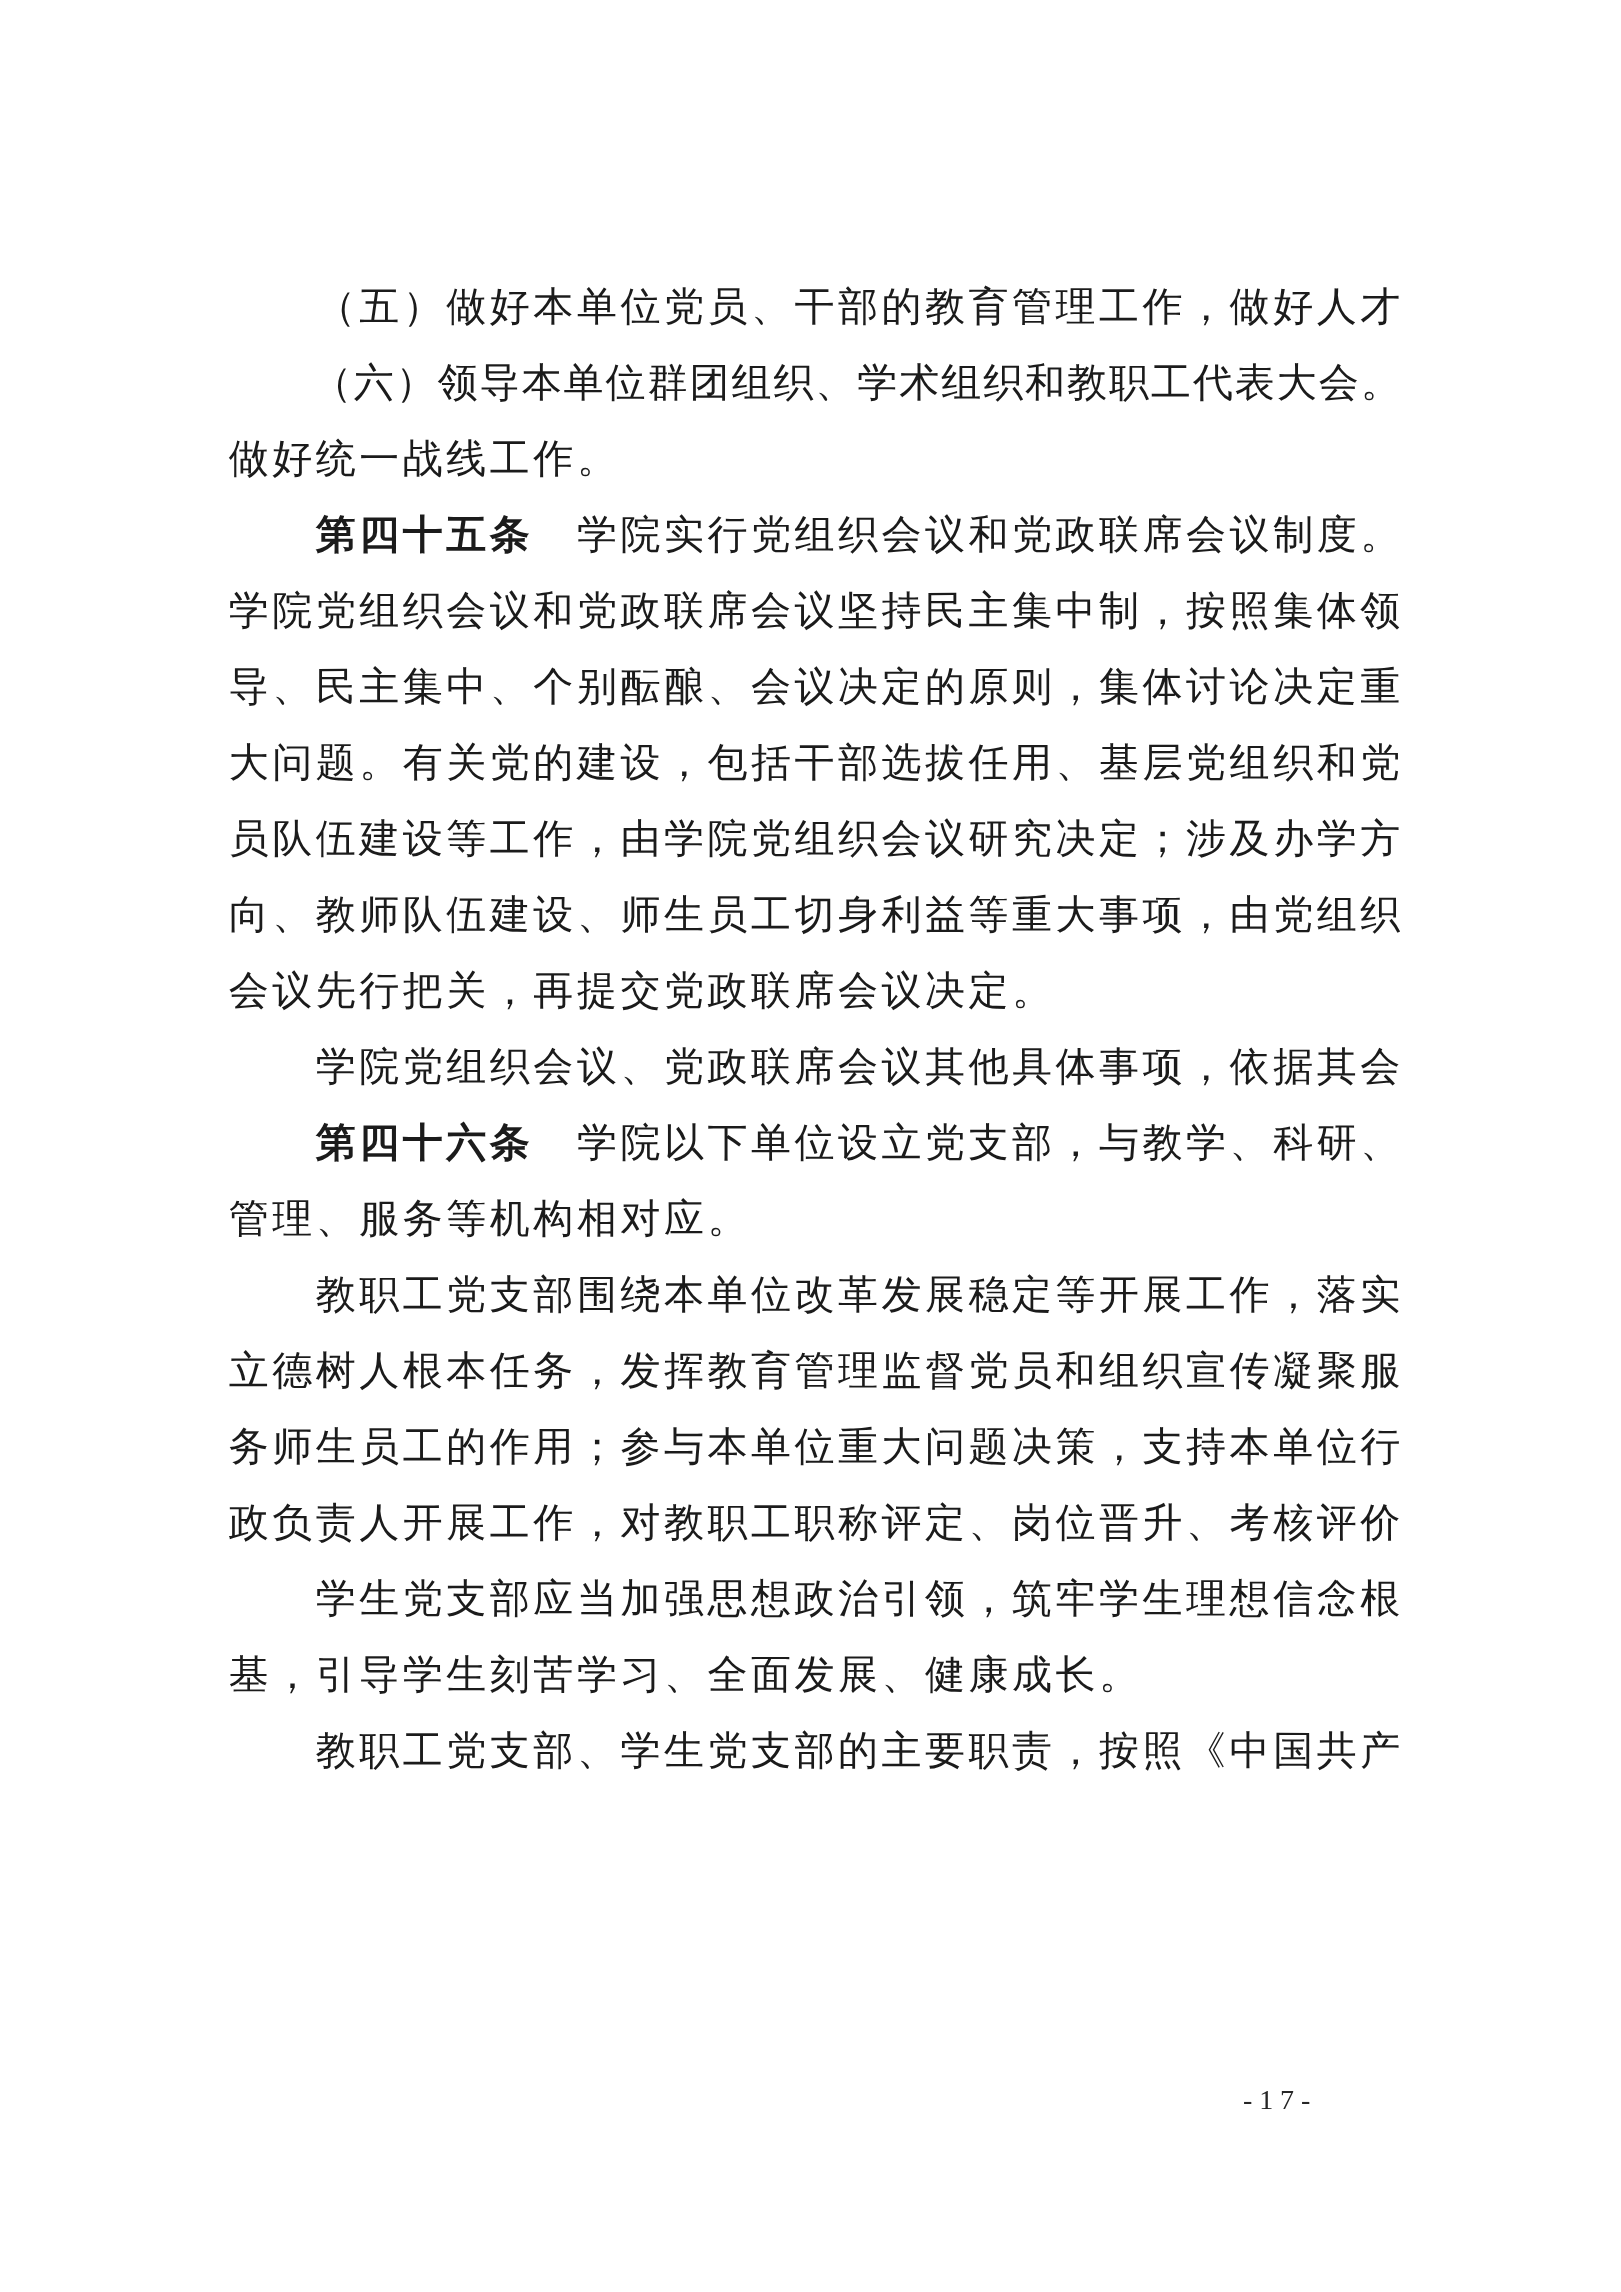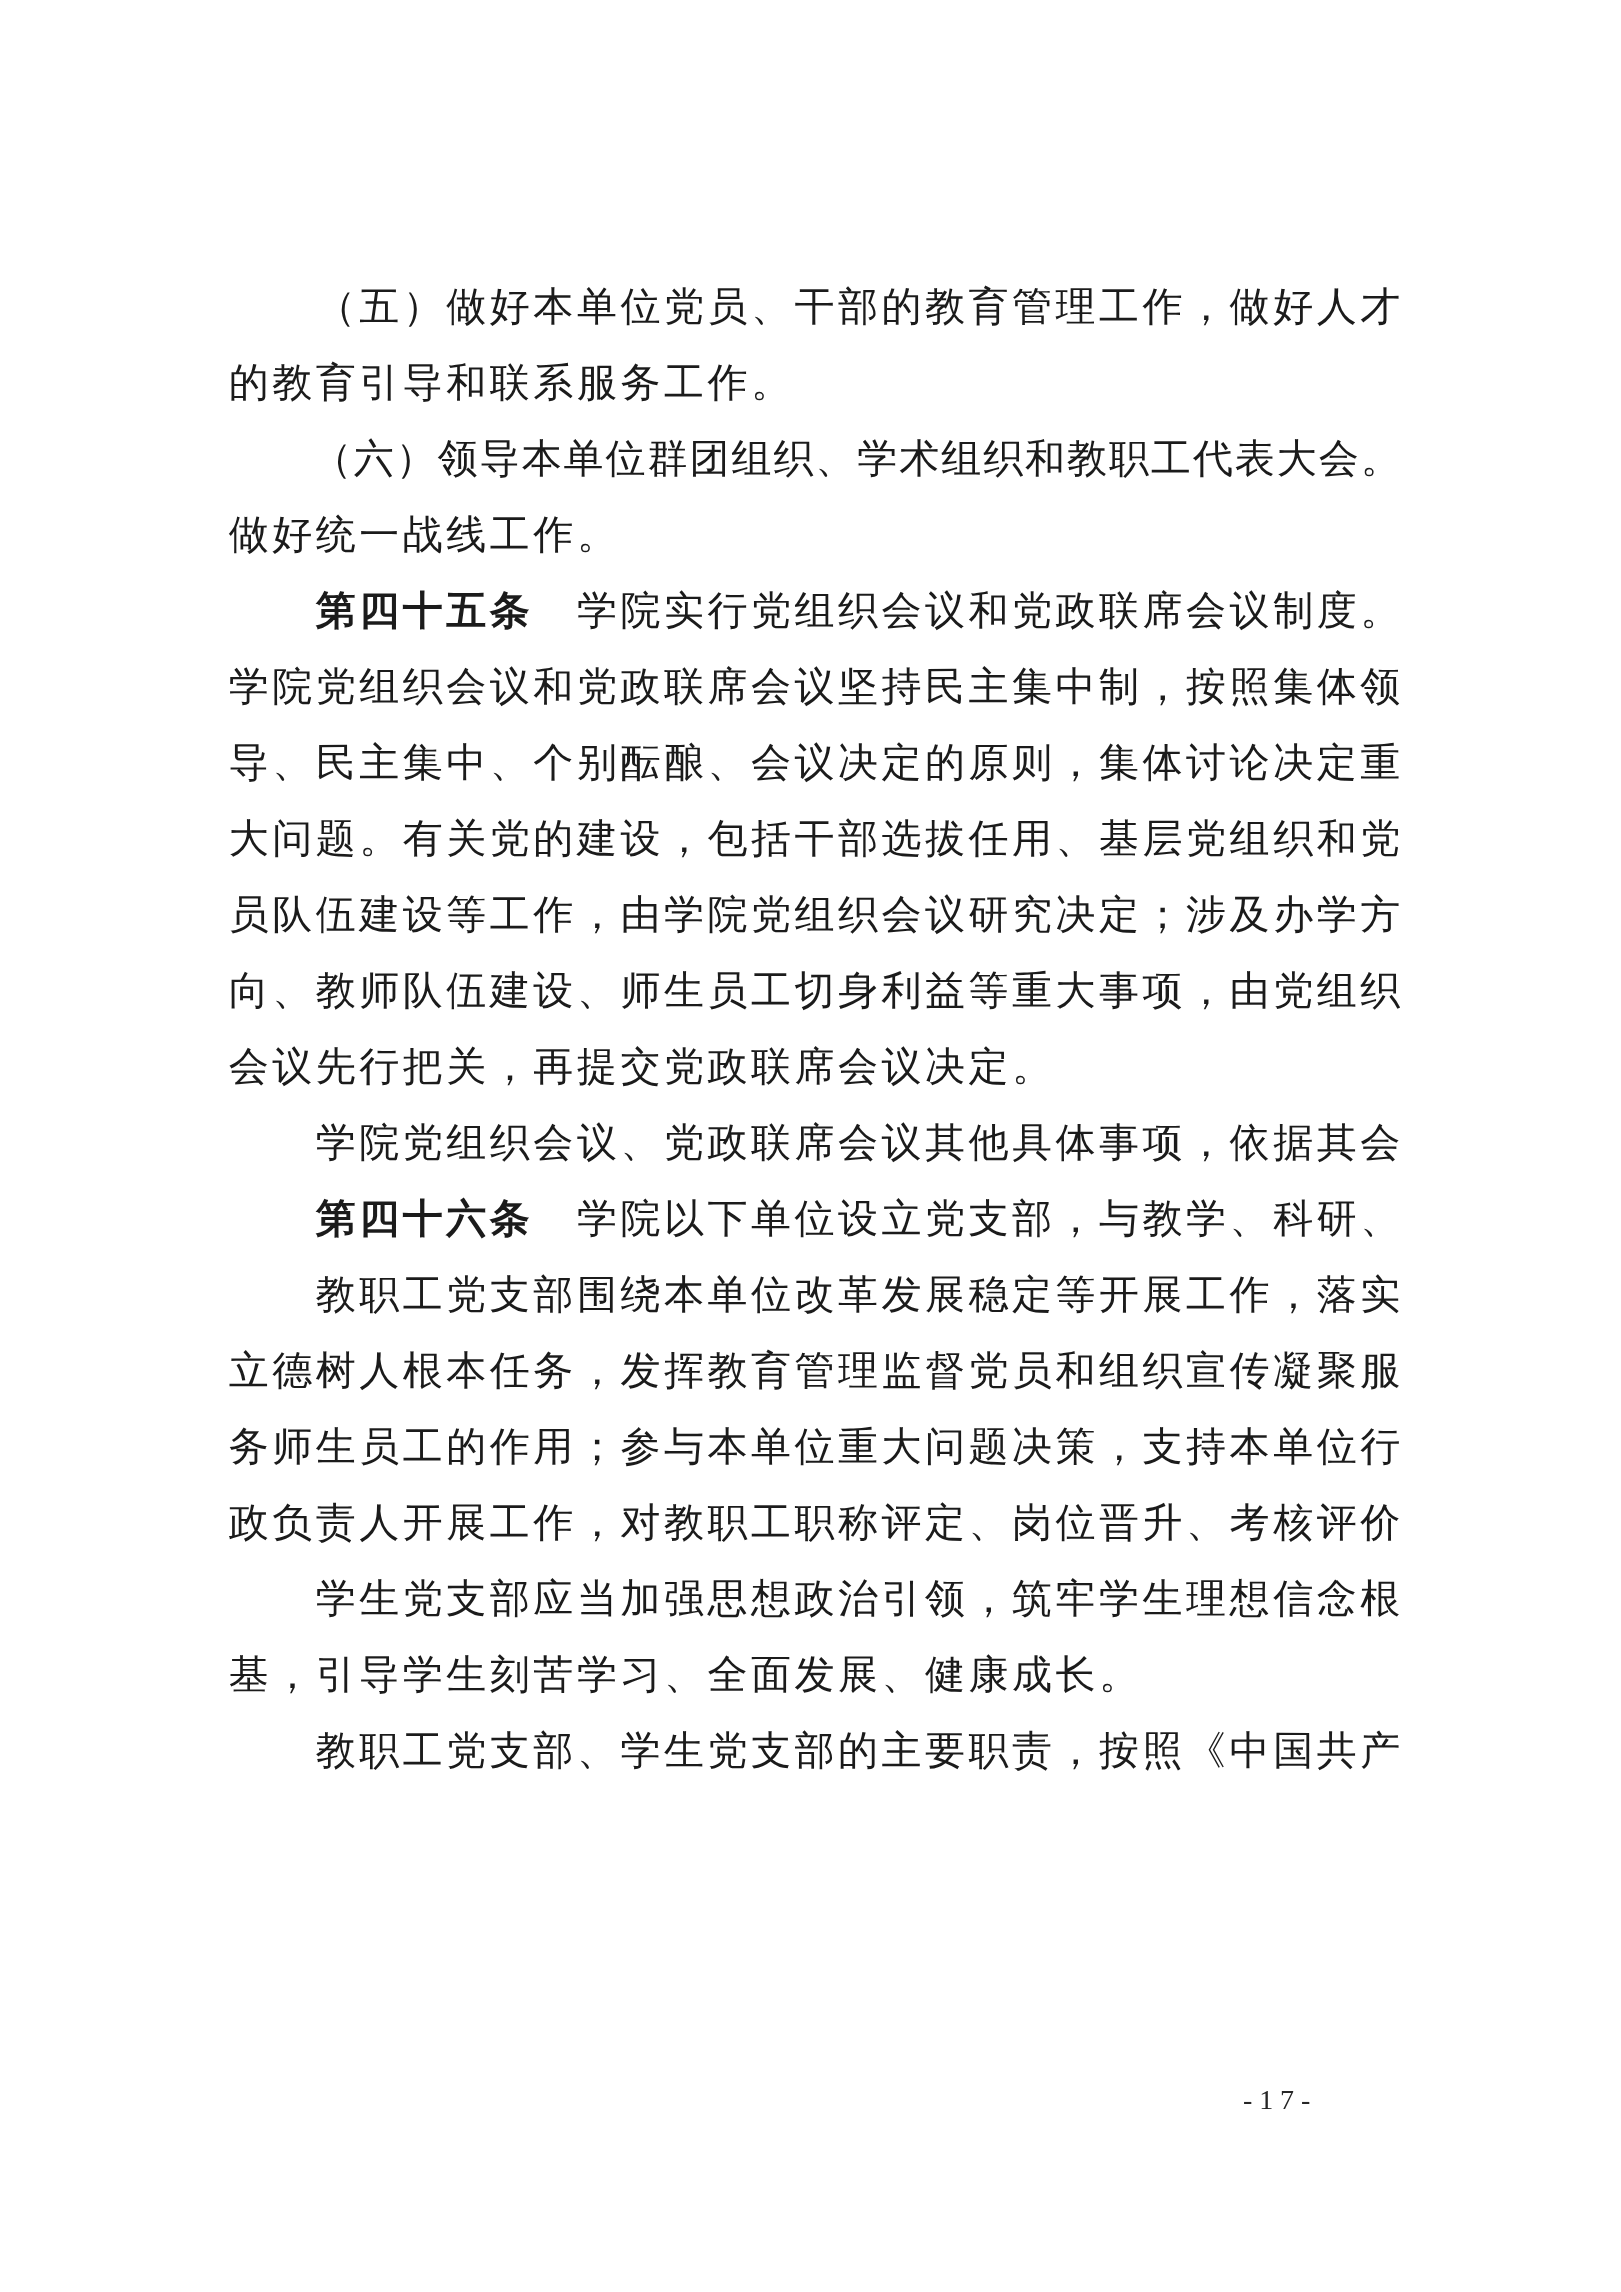--- a/index.html
+++ b/index.html
@@ -53,21 +53,20 @@
   }
 </style>
 </head>
 <body>
 
 <div class="page">
   <div class="textblock">
 
     <div class="line indent"><span class="cg"><span class="ch">（</span><span class="ch">五</span><span class="ch">）</span><span class="ch">做</span><span class="ch">好</span><span class="ch">本</span><span class="ch">单</span><span class="ch">位</span><span class="ch">党</span><span class="ch">员</span><span class="ch">、</span><span class="ch">干</span><span class="ch">部</span><span class="ch">的</span><span class="ch">教</span><span class="ch">育</span><span class="ch">管</span><span class="ch">理</span><span class="ch">工</span><span class="ch">作</span><span class="ch">，</span><span class="ch">做</span><span class="ch">好</span><span class="ch">人</span><span class="ch">才</span></span></div>
 
-    <div class="line"><span class="cg"><span class="ch">的</span><span class="ch">教</span><span class="ch">育</span><span class="ch">引</span><span class="ch">导</span><span class="ch">和</span><span class="ch">联</span><span class="ch">系</span><span class="ch">服</span><span class="ch">务</span><span class="ch">工</span><span class="ch">作</span><span class="ch">。</span></span></div>
 
     <div class="line indent n28"><span class="cg"><span class="ch">（</span><span class="ch">六</span><span class="ch">）</span><span class="ch">领</span><span class="ch">导</span><span class="ch">本</span><span class="ch">单</span><span class="ch">位</span><span class="ch">群</span><span class="ch">团</span><span class="ch">组</span><span class="ch">织</span><span class="ch">、</span><span class="ch">学</span><span class="ch">术</span><span class="ch">组</span><span class="ch">织</span><span class="ch">和</span><span class="ch">教</span><span class="ch">职</span><span class="ch">工</span><span class="ch">代</span><span class="ch">表</span><span class="ch">大</span><span class="ch">会</span><span class="ch">。</span></span></div>
 
     <div class="line"><span class="cg"><span class="ch">做</span><span class="ch">好</span><span class="ch">统</span><span class="ch">一</span><span class="ch">战</span><span class="ch">线</span><span class="ch">工</span><span class="ch">作</span><span class="ch">。</span></span></div>
 
     <div class="line indent"><span class="cg term"><span class="ch">第</span><span class="ch">四</span><span class="ch">十</span><span class="ch">五</span><span class="ch">条</span></span><span class="gapcell"></span><span class="cg"><span class="ch">学</span><span class="ch">院</span><span class="ch">实</span><span class="ch">行</span><span class="ch">党</span><span class="ch">组</span><span class="ch">织</span><span class="ch">会</span><span class="ch">议</span><span class="ch">和</span><span class="ch">党</span><span class="ch">政</span><span class="ch">联</span><span class="ch">席</span><span class="ch">会</span><span class="ch">议</span><span class="ch">制</span><span class="ch">度</span><span class="ch">。</span></span></div>
 
     <div class="line"><span class="cg"><span class="ch">学</span><span class="ch">院</span><span class="ch">党</span><span class="ch">组</span><span class="ch">织</span><span class="ch">会</span><span class="ch">议</span><span class="ch">和</span><span class="ch">党</span><span class="ch">政</span><span class="ch">联</span><span class="ch">席</span><span class="ch">会</span><span class="ch">议</span><span class="ch">坚</span><span class="ch">持</span><span class="ch">民</span><span class="ch">主</span><span class="ch">集</span><span class="ch">中</span><span class="ch">制</span><span class="ch">，</span><span class="ch">按</span><span class="ch">照</span><span class="ch">集</span><span class="ch">体</span><span class="ch">领</span></span></div>
 
     <div class="line"><span class="cg"><span class="ch">导</span><span class="ch">、</span><span class="ch">民</span><span class="ch">主</span><span class="ch">集</span><span class="ch">中</span><span class="ch">、</span><span class="ch">个</span><span class="ch">别</span><span class="ch">酝</span><span class="ch">酿</span><span class="ch">、</span><span class="ch">会</span><span class="ch">议</span><span class="ch">决</span><span class="ch">定</span><span class="ch">的</span><span class="ch">原</span><span class="ch">则</span><span class="ch">，</span><span class="ch">集</span><span class="ch">体</span><span class="ch">讨</span><span class="ch">论</span><span class="ch">决</span><span class="ch">定</span><span class="ch">重</span></span></div>
@@ -78,20 +77,21 @@
 
     <div class="line"><span class="cg"><span class="ch">向</span><span class="ch">、</span><span class="ch">教</span><span class="ch">师</span><span class="ch">队</span><span class="ch">伍</span><span class="ch">建</span><span class="ch">设</span><span class="ch">、</span><span class="ch">师</span><span class="ch">生</span><span class="ch">员</span><span class="ch">工</span><span class="ch">切</span><span class="ch">身</span><span class="ch">利</span><span class="ch">益</span><span class="ch">等</span><span class="ch">重</span><span class="ch">大</span><span class="ch">事</span><span class="ch">项</span><span class="ch">，</span><span class="ch">由</span><span class="ch">党</span><span class="ch">组</span><span class="ch">织</span></span></div>
 
     <div class="line"><span class="cg"><span class="ch">会</span><span class="ch">议</span><span class="ch">先</span><span class="ch">行</span><span class="ch">把</span><span class="ch">关</span><span class="ch">，</span><span class="ch">再</span><span class="ch">提</span><span class="ch">交</span><span class="ch">党</span><span class="ch">政</span><span class="ch">联</span><span class="ch">席</span><span class="ch">会</span><span class="ch">议</span><span class="ch">决</span><span class="ch">定</span><span class="ch">。</span></span></div>
 
     <div class="line indent"><span class="cg"><span class="ch">学</span><span class="ch">院</span><span class="ch">党</span><span class="ch">组</span><span class="ch">织</span><span class="ch">会</span><span class="ch">议</span><span class="ch">、</span><span class="ch">党</span><span class="ch">政</span><span class="ch">联</span><span class="ch">席</span><span class="ch">会</span><span class="ch">议</span><span class="ch">其</span><span class="ch">他</span><span class="ch">具</span><span class="ch">体</span><span class="ch">事</span><span class="ch">项</span><span class="ch">，</span><span class="ch">依</span><span class="ch">据</span><span class="ch">其</span><span class="ch">会</span></span></div>
 
 
     <div class="line indent"><span class="cg term"><span class="ch">第</span><span class="ch">四</span><span class="ch">十</span><span class="ch">六</span><span class="ch">条</span></span><span class="gapcell"></span><span class="cg"><span class="ch">学</span><span class="ch">院</span><span class="ch">以</span><span class="ch">下</span><span class="ch">单</span><span class="ch">位</span><span class="ch">设</span><span class="ch">立</span><span class="ch">党</span><span class="ch">支</span><span class="ch">部</span><span class="ch">，</span><span class="ch">与</span><span class="ch">教</span><span class="ch">学</span><span class="ch">、</span><span class="ch">科</span><span class="ch">研</span><span class="ch">、</span></span></div>
 
+    <div class="line"><span class="cg"><span class="ch">管</span><span class="ch">理</span><span class="ch">、</span><span class="ch">服</span><span class="ch">务</span><span class="ch">等</span><span class="ch">机</span><span class="ch">构</span><span class="ch">相</span><span class="ch">对</span><span class="ch">应</span><span class="ch">。</span></span></div>
 
     <div class="line indent"><span class="cg"><span class="ch">教</span><span class="ch">职</span><span class="ch">工</span><span class="ch">党</span><span class="ch">支</span><span class="ch">部</span><span class="ch">围</span><span class="ch">绕</span><span class="ch">本</span><span class="ch">单</span><span class="ch">位</span><span class="ch">改</span><span class="ch">革</span><span class="ch">发</span><span class="ch">展</span><span class="ch">稳</span><span class="ch">定</span><span class="ch">等</span><span class="ch">开</span><span class="ch">展</span><span class="ch">工</span><span class="ch">作</span><span class="ch">，</span><span class="ch">落</span><span class="ch">实</span></span></div>
 
     <div class="line"><span class="cg"><span class="ch">立</span><span class="ch">德</span><span class="ch">树</span><span class="ch">人</span><span class="ch">根</span><span class="ch">本</span><span class="ch">任</span><span class="ch">务</span><span class="ch">，</span><span class="ch">发</span><span class="ch">挥</span><span class="ch">教</span><span class="ch">育</span><span class="ch">管</span><span class="ch">理</span><span class="ch">监</span><span class="ch">督</span><span class="ch">党</span><span class="ch">员</span><span class="ch">和</span><span class="ch">组</span><span class="ch">织</span><span class="ch">宣</span><span class="ch">传</span><span class="ch">凝</span><span class="ch">聚</span><span class="ch">服</span></span></div>
 
     <div class="line"><span class="cg"><span class="ch">务</span><span class="ch">师</span><span class="ch">生</span><span class="ch">员</span><span class="ch">工</span><span class="ch">的</span><span class="ch">作</span><span class="ch">用</span><span class="ch">；</span><span class="ch">参</span><span class="ch">与</span><span class="ch">本</span><span class="ch">单</span><span class="ch">位</span><span class="ch">重</span><span class="ch">大</span><span class="ch">问</span><span class="ch">题</span><span class="ch">决</span><span class="ch">策</span><span class="ch">，</span><span class="ch">支</span><span class="ch">持</span><span class="ch">本</span><span class="ch">单</span><span class="ch">位</span><span class="ch">行</span></span></div>
 
     <div class="line"><span class="cg"><span class="ch">政</span><span class="ch">负</span><span class="ch">责</span><span class="ch">人</span><span class="ch">开</span><span class="ch">展</span><span class="ch">工</span><span class="ch">作</span><span class="ch">，</span><span class="ch">对</span><span class="ch">教</span><span class="ch">职</span><span class="ch">工</span><span class="ch">职</span><span class="ch">称</span><span class="ch">评</span><span class="ch">定</span><span class="ch">、</span><span class="ch">岗</span><span class="ch">位</span><span class="ch">晋</span><span class="ch">升</span><span class="ch">、</span><span class="ch">考</span><span class="ch">核</span><span class="ch">评</span><span class="ch">价</span></span></div>
 
 

